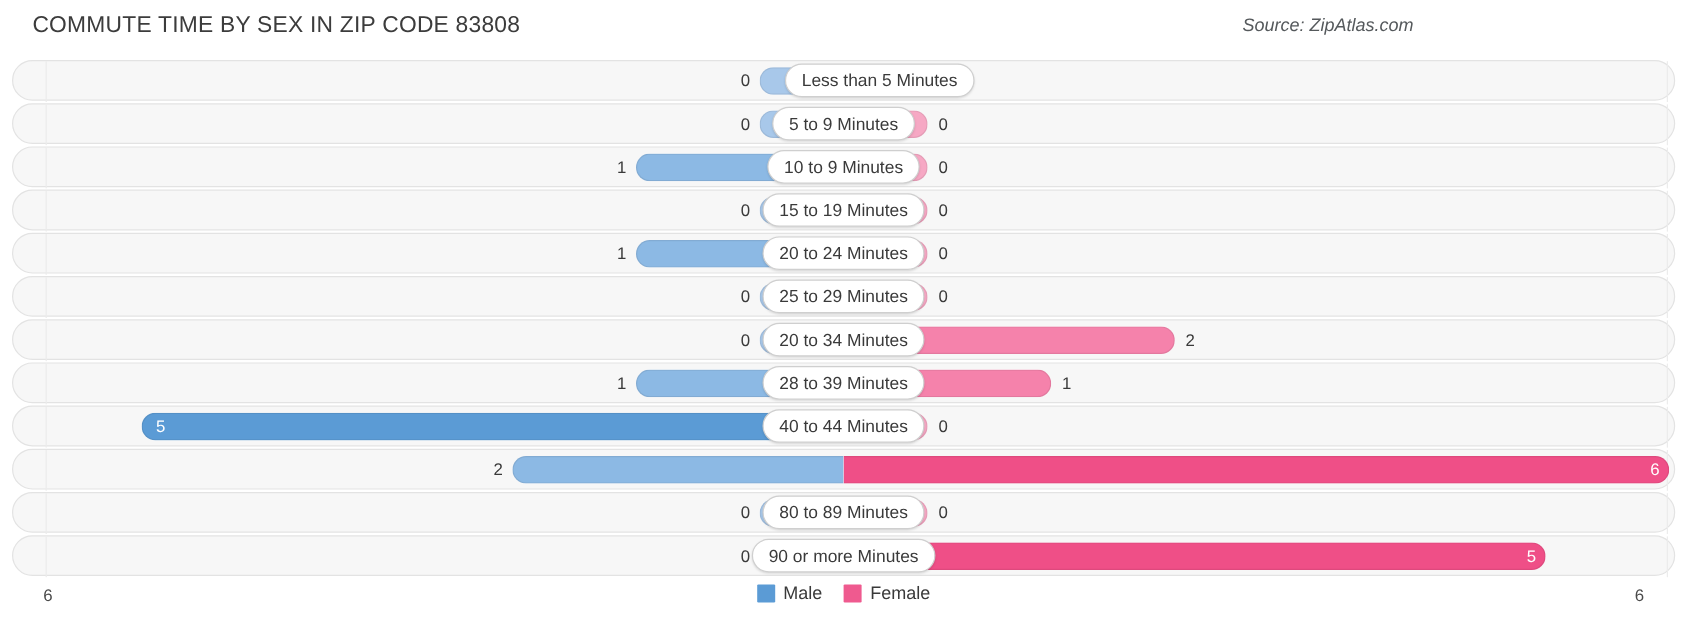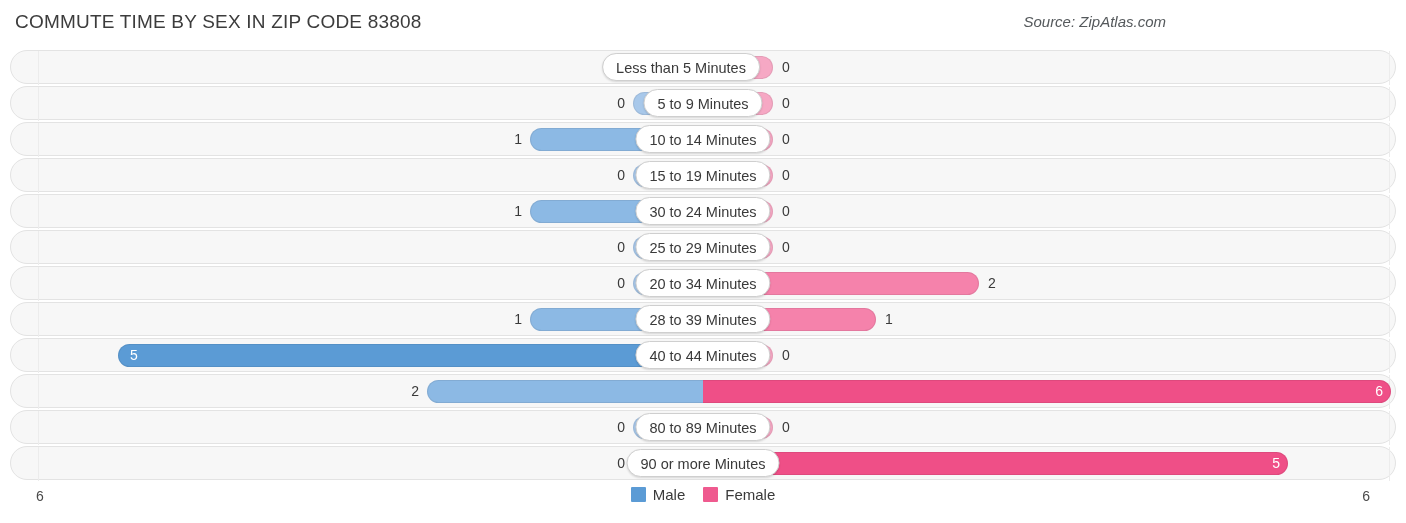--- a/index.html
+++ b/index.html
@@ -12,21 +12,21 @@
     height: 523px;
     font-family: "Liberation Sans", sans-serif;
     color: #333333;
     overflow: hidden;
     position: relative;
   }
 
   
   .header {
     position: absolute;
-    top: 0; left: 4px;
+    top: 0; left: 16px;
     width: 1174px;
     height: 46px;
   }
   .chart-title {
     position: absolute;
     left: 11px;
     top: 11px;
     font-size: 19px;
     letter-spacing: 0.2px;
     color: #3c3c3c;
@@ -189,61 +189,61 @@
 
 <div class="plot" id="plot">
     <div class="row" style="top: 0px;">
       <div class="track">
         <div class="track-sep"></div>
       </div>
       <div class="bar bar-male" style="left: 633px; width: 70px; background: rgb(168, 200, 234);"></div>
       <div class="bar bar-female" style="left: 703px; width: 70px; background: rgb(246, 168, 196);"></div>
       <div class="val outside-left" style="left: 599px; width: 26px;">0</div>
       <div class="val outside-right" style="left: 782px;">0</div>
-      <div class="cat-pill" style="left: 681px;">Less than 5 Minutes</div>
+      <div class="cat-pill" style="left: 733px;">Less than 5 Minutes</div>
     </div>
     <div class="row" style="top: 36px;">
       <div class="track">
         <div class="track-sep"></div>
       </div>
       <div class="bar bar-male" style="left: 633px; width: 70px; background: rgb(168, 200, 234);"></div>
       <div class="bar bar-female" style="left: 703px; width: 70px; background: rgb(246, 168, 196);"></div>
       <div class="val outside-left" style="left: 599px; width: 26px;">0</div>
       <div class="val outside-right" style="left: 782px;">0</div>
       <div class="cat-pill" style="left: 703px;">5 to 9 Minutes</div>
     </div>
     <div class="row" style="top: 72px;">
       <div class="track">
         <div class="track-sep"></div>
       </div>
       <div class="bar bar-male" style="left: 530px; width: 173px; background: rgb(140, 185, 228);"></div>
       <div class="bar bar-female" style="left: 703px; width: 70px; background: rgb(246, 168, 196);"></div>
       <div class="val outside-left" style="left: 496px; width: 26px;">1</div>
       <div class="val outside-right" style="left: 782px;">0</div>
-      <div class="cat-pill" style="left: 703px;">10 to 14 Minutes</div>
+      <div class="cat-pill" style="left: 703px;">10 to 9 Minutes</div>
     </div>
     <div class="row" style="top: 108px;">
       <div class="track">
         <div class="track-sep"></div>
       </div>
       <div class="bar bar-male" style="left: 633px; width: 70px; background: rgb(168, 200, 234);"></div>
       <div class="bar bar-female" style="left: 703px; width: 70px; background: rgb(246, 168, 196);"></div>
       <div class="val outside-left" style="left: 599px; width: 26px;">0</div>
       <div class="val outside-right" style="left: 782px;">0</div>
       <div class="cat-pill" style="left: 703px;">15 to 19 Minutes</div>
     </div>
     <div class="row" style="top: 144px;">
       <div class="track">
         <div class="track-sep"></div>
       </div>
       <div class="bar bar-male" style="left: 530px; width: 173px; background: rgb(140, 185, 228);"></div>
       <div class="bar bar-female" style="left: 703px; width: 70px; background: rgb(246, 168, 196);"></div>
       <div class="val outside-left" style="left: 496px; width: 26px;">1</div>
       <div class="val outside-right" style="left: 782px;">0</div>
-      <div class="cat-pill" style="left: 703px;">30 to 24 Minutes</div>
+      <div class="cat-pill" style="left: 703px;">20 to 24 Minutes</div>
     </div>
     <div class="row" style="top: 180px;">
       <div class="track">
         <div class="track-sep"></div>
       </div>
       <div class="bar bar-male" style="left: 633px; width: 70px; background: rgb(168, 200, 234);"></div>
       <div class="bar bar-female" style="left: 703px; width: 70px; background: rgb(246, 168, 196);"></div>
       <div class="val outside-left" style="left: 599px; width: 26px;">0</div>
       <div class="val outside-right" style="left: 782px;">0</div>
       <div class="cat-pill" style="left: 703px;">25 to 29 Minutes</div>

